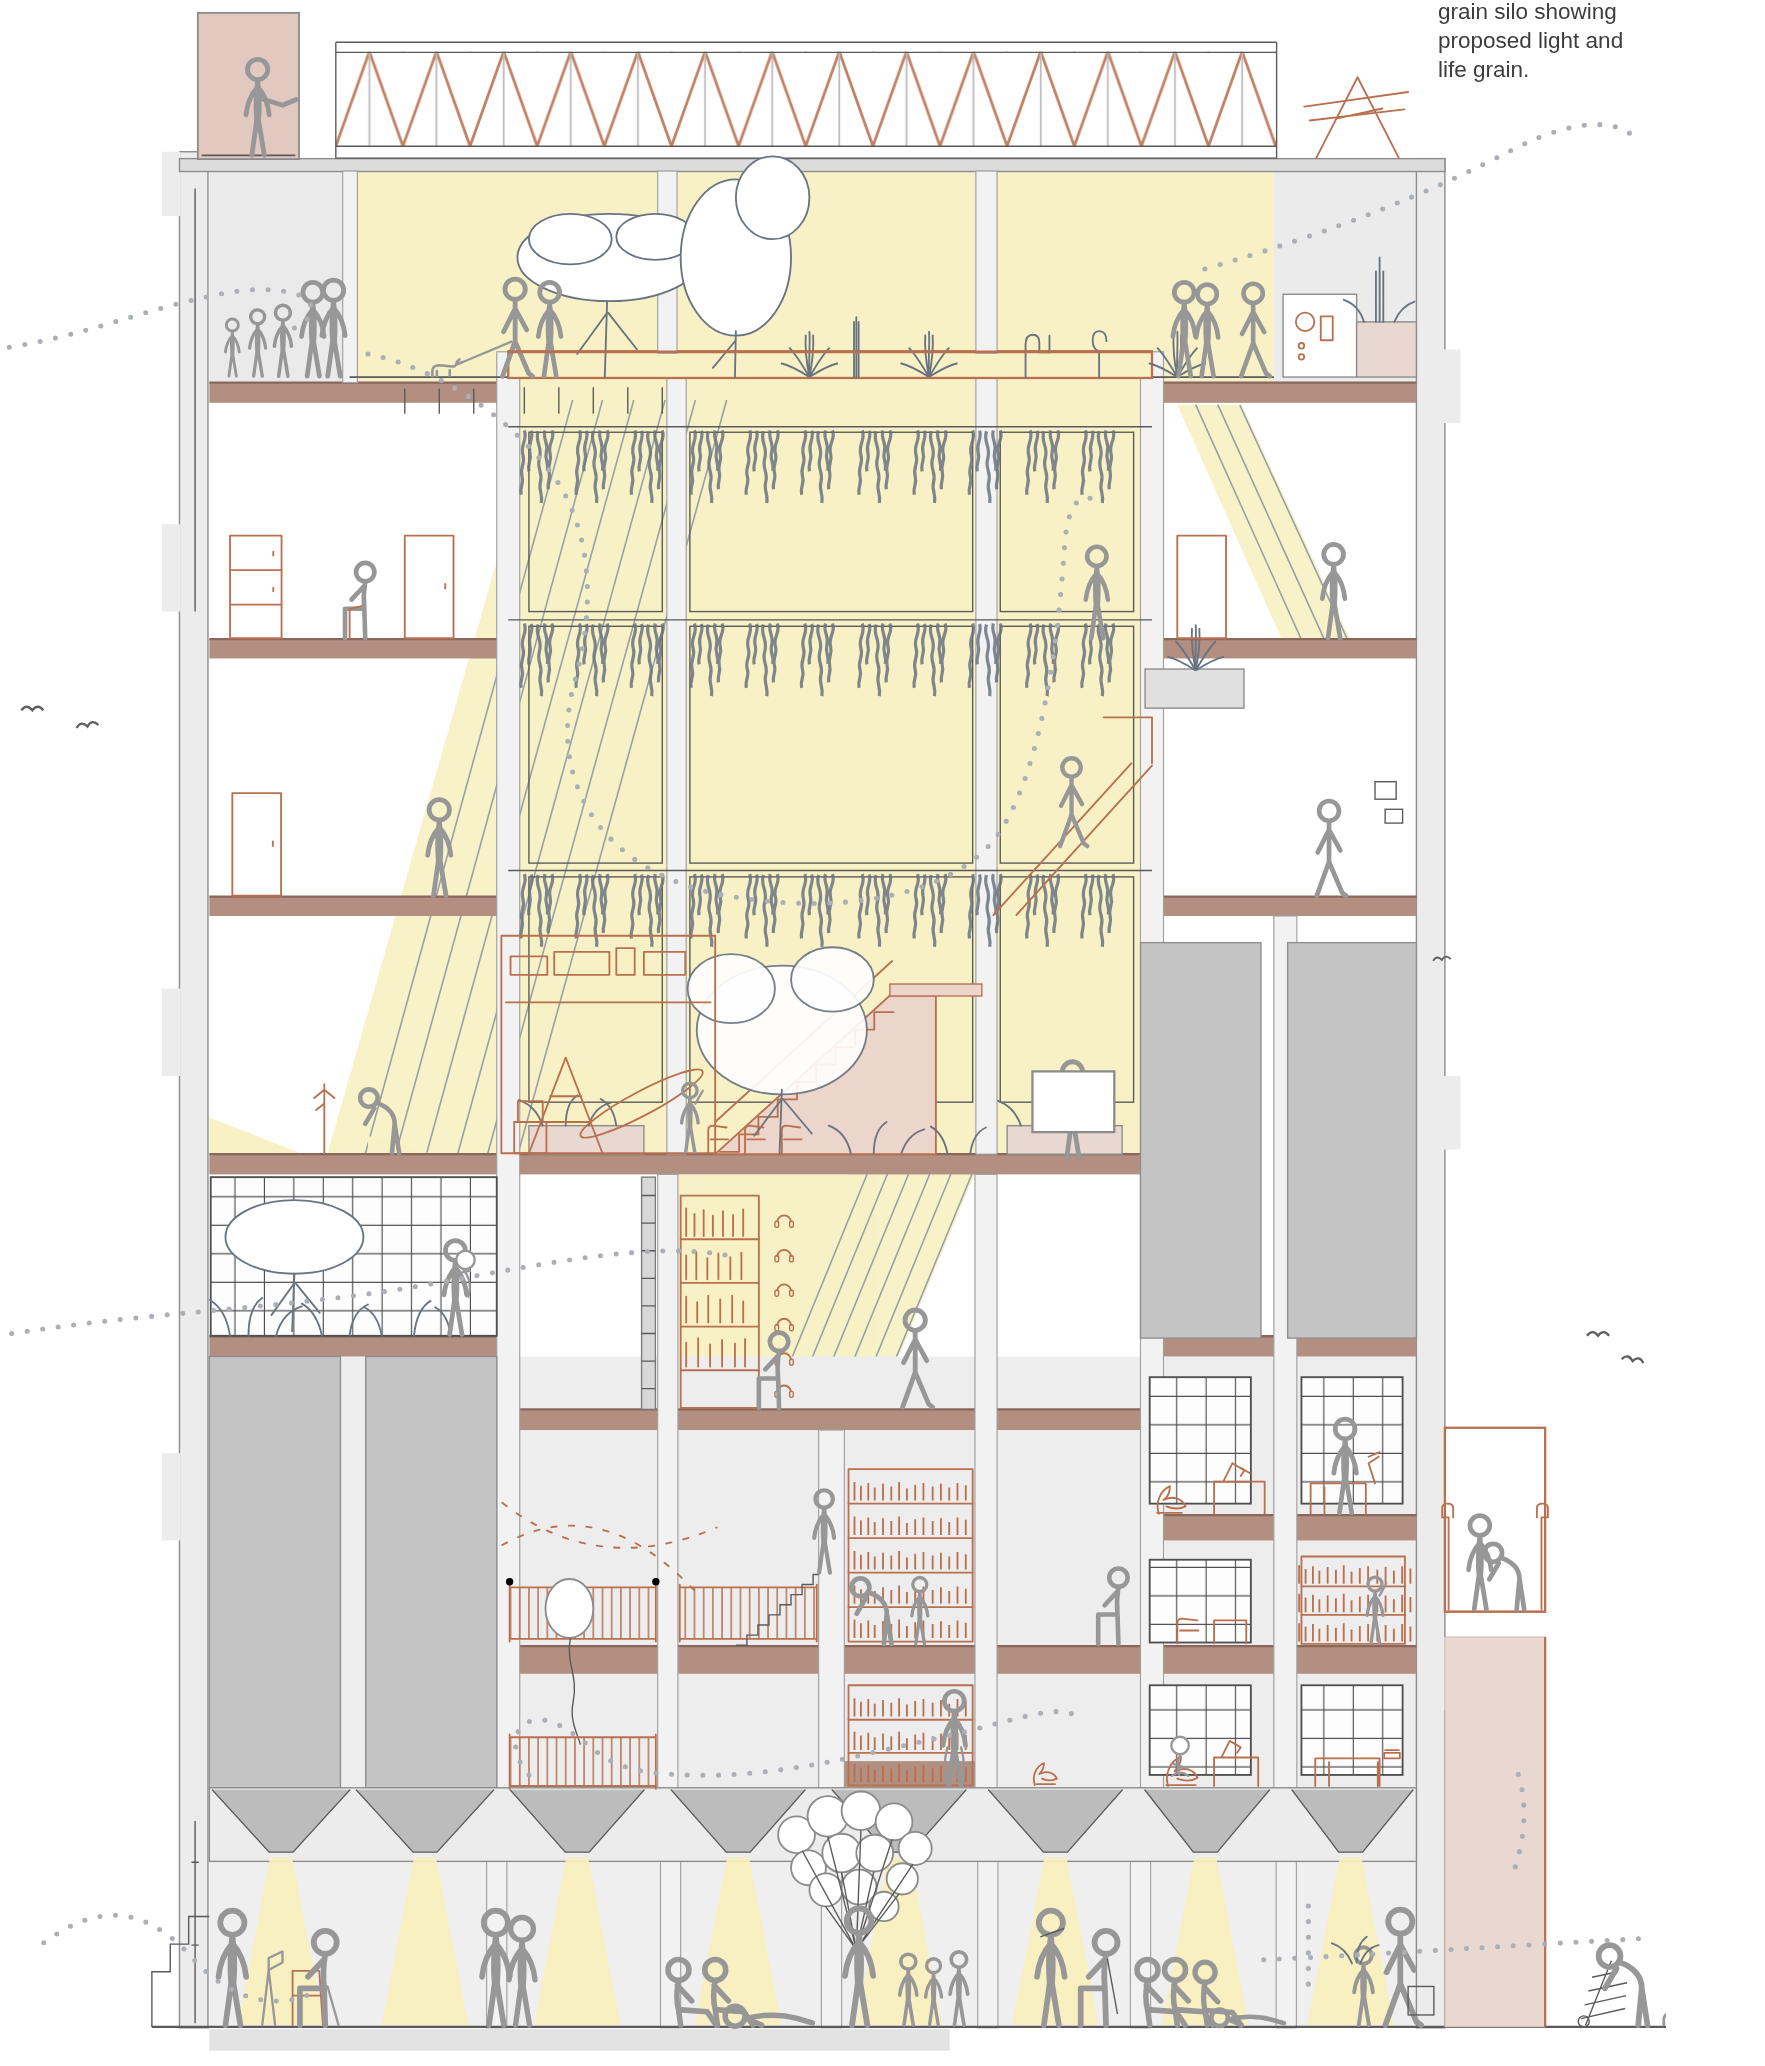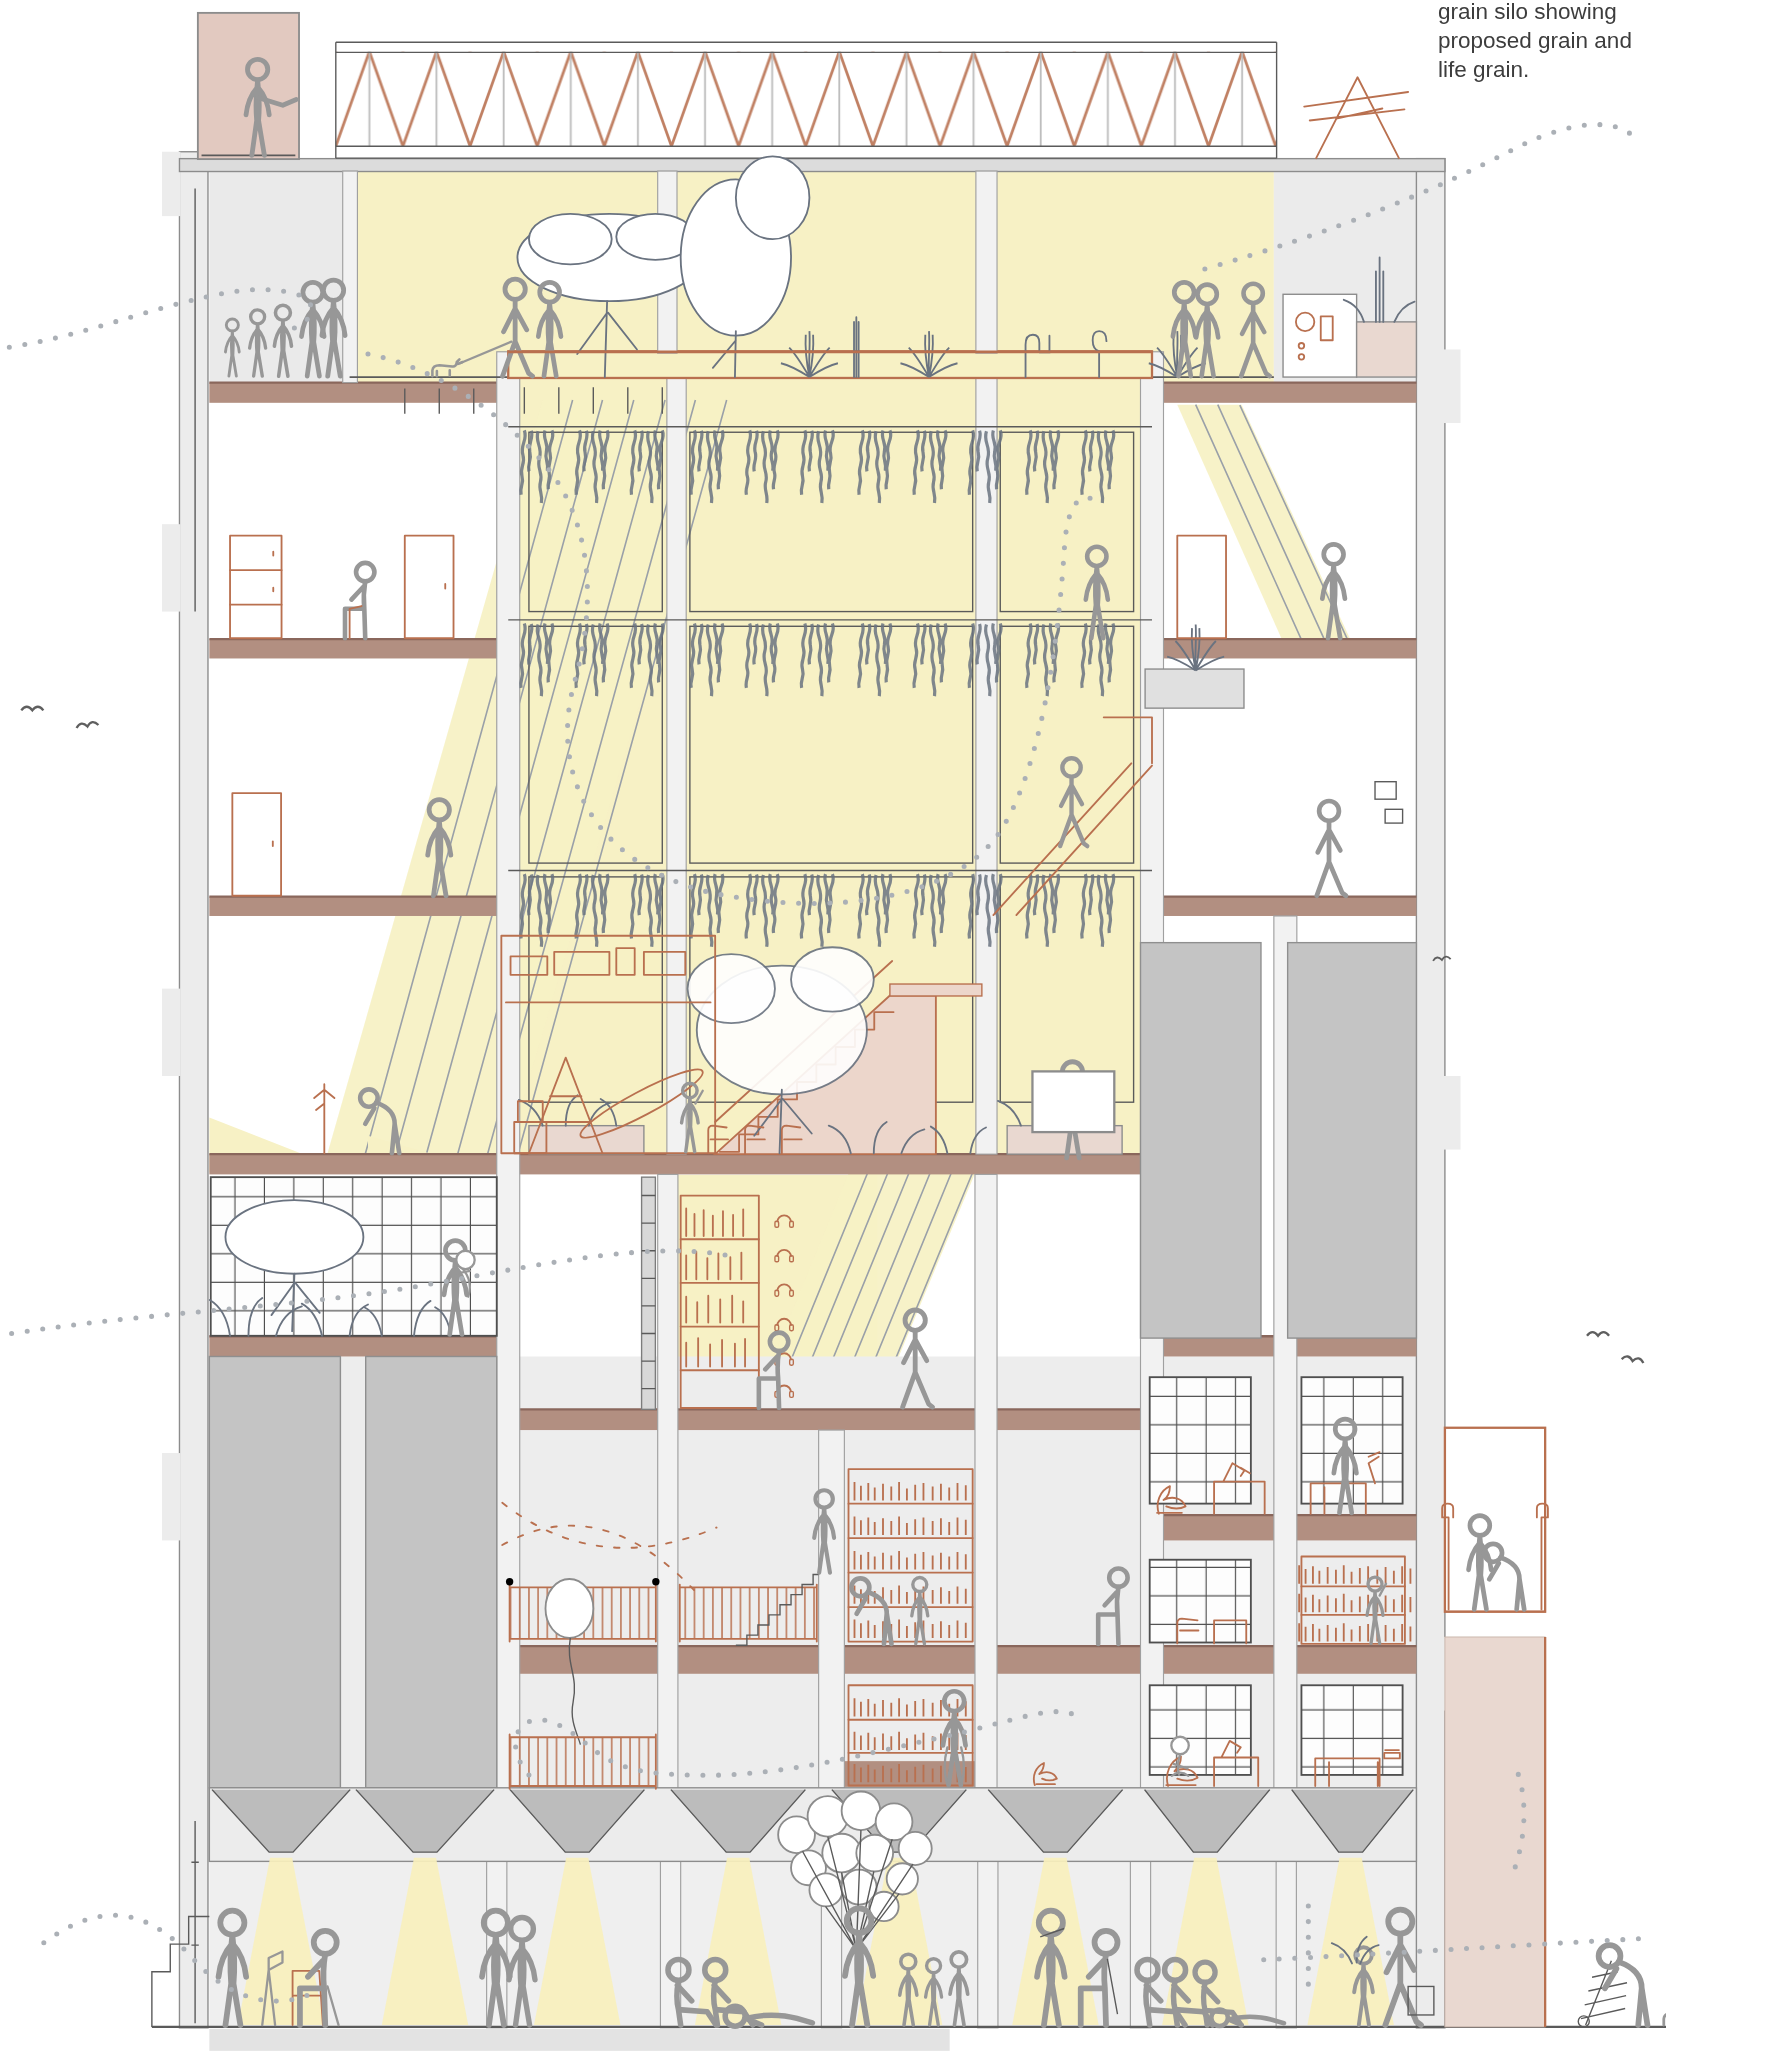--- a/index.html
+++ b/index.html
@@ -742,17 +742,17 @@
   <use href="#bd" x="70" y="1545"></use>
   <use href="#bd" x="190" y="1580" transform="rotate(-8 190 1580)"></use>
   <use href="#bd" x="3475" y="2905"></use>
   <use href="#bd" x="3550" y="2960" transform="rotate(10 3550 2960)"></use>
   <use href="#bd" x="3625" y="3005" transform="scale(.8) rotate(-6)"></use>
 </g>
 </svg>
 
 <div class="caption">
   <span>grain silo showing</span>
-  <span>proposed grain and</span>
+  <span>proposed light and</span>
   <span>life grain.</span>
 </div>
 </div>
 
 
 </body></html>

